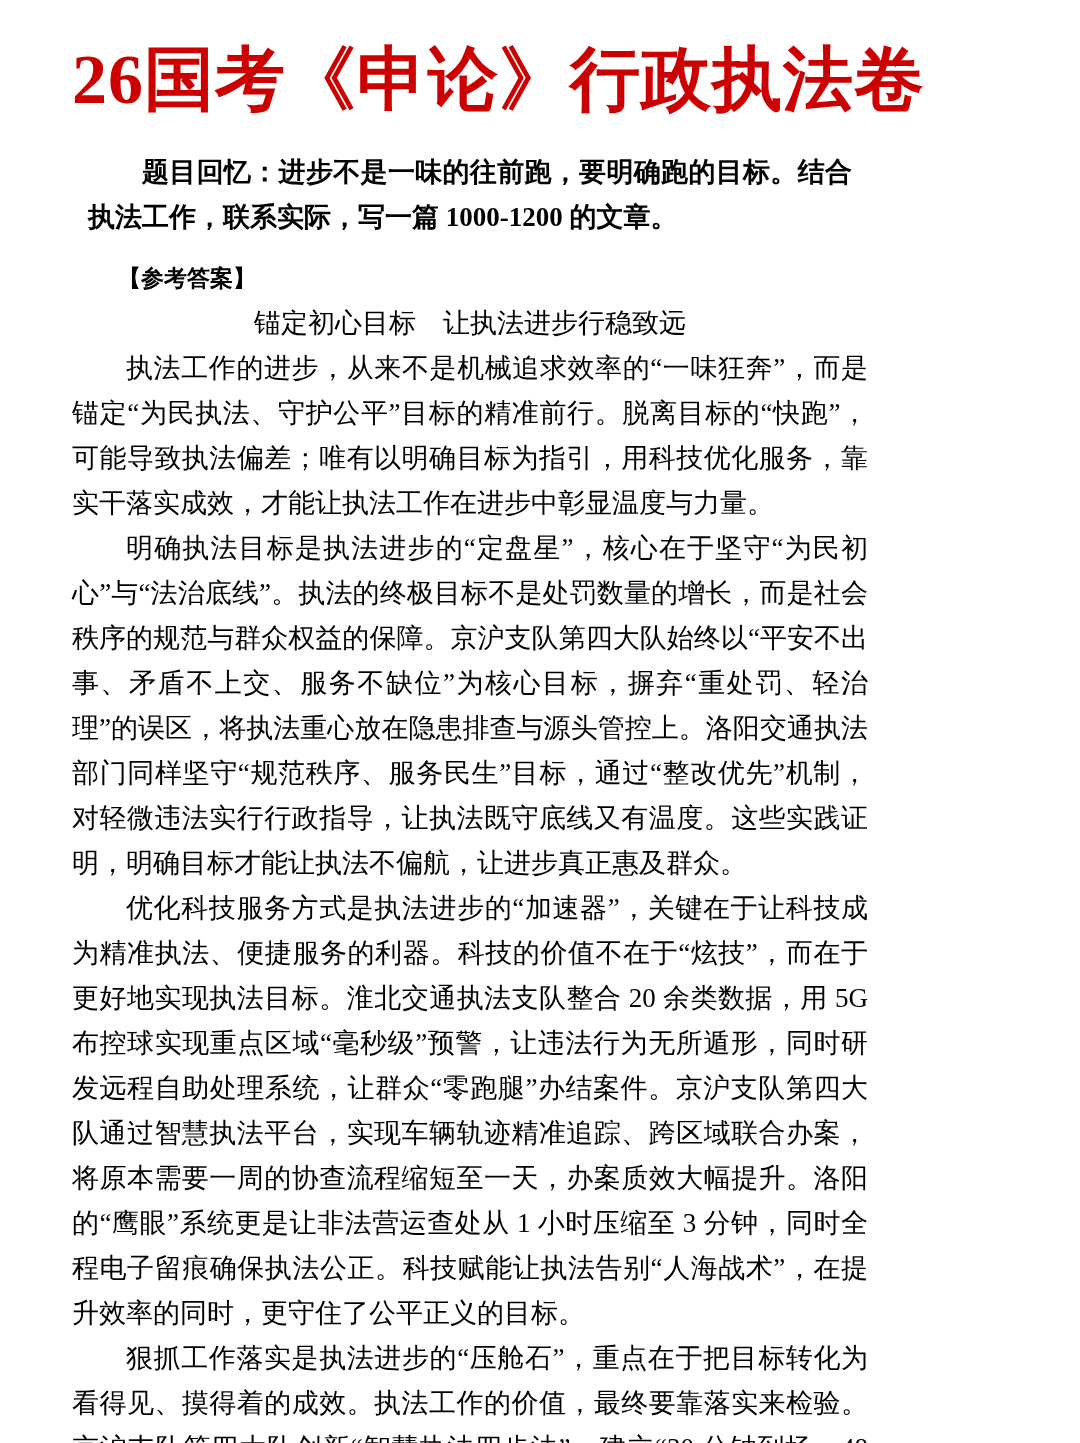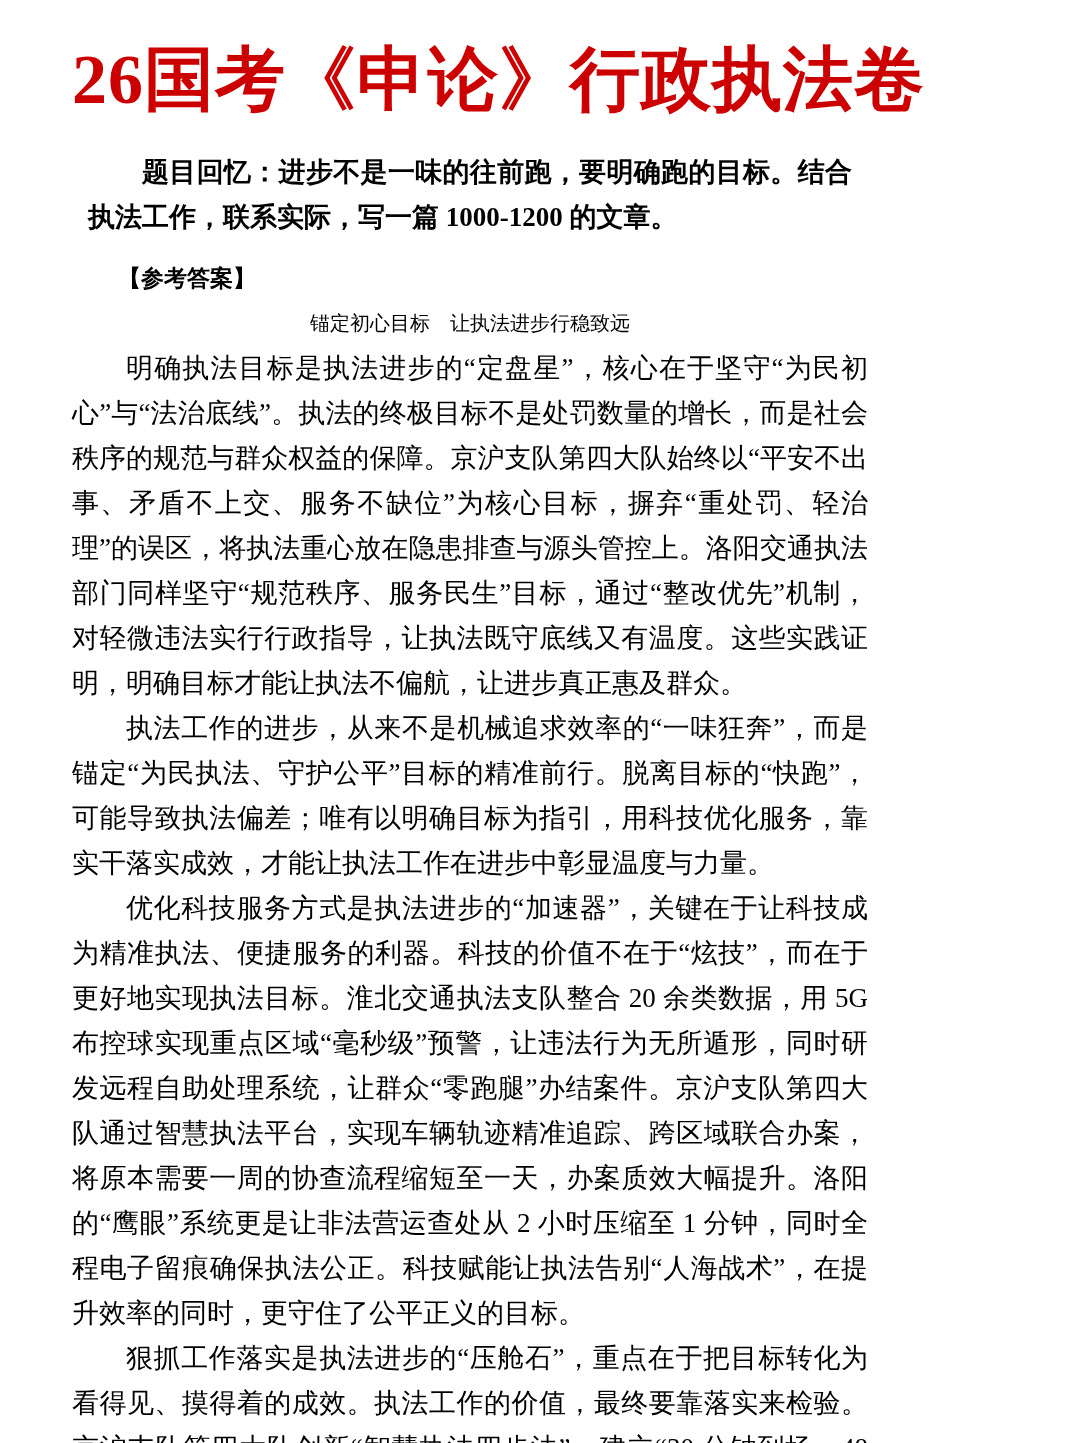--- a/index.html
+++ b/index.html
@@ -39,21 +39,21 @@
     margin: 16px;
   }
   .answer-label {
     font-size: 23px;
     font-weight: bold;
     line-height: 45px;
     text-indent: 2em;
     margin: 0;
   }
   .essay-title {
-    font-size: 20px;
+    font-size: 27px;
     line-height: 45px;
     text-align: center;
     margin: 0;
   }
   .essay-paragraph {
     font-size: 27px;
     line-height: 45px;
     text-align: justify;
     text-indent: 2em;
     margin: 0;
@@ -65,21 +65,21 @@
 <div class="doc">
 
   <h1 class="doc-title">26国考《申论》行政执法卷</h1>
 
   <p class="question-recall">题目回忆：进步不是一味的往前跑，要明确跑的目标。结合执法工作，联系实际，写一篇 1000-1200 的文章。</p>
 
   <p class="answer-label">【参考答案】</p>
 
   <p class="essay-title">锚定初心目标　让执法进步行稳致远</p>
 
+  <p class="essay-paragraph">执法工作的进步，从来不是机械追求效率的“一味狂奔”，而是锚定“为民执法、守护公平”目标的精准前行。脱离目标的“快跑”，可能导致执法偏差；唯有以明确目标为指引，用科技优化服务，靠实干落实成效，才能让执法工作在进步中彰显温度与力量。</p>
+
   <p class="essay-paragraph">明确执法目标是执法进步的“定盘星”，核心在于坚守“为民初心”与“法治底线”。执法的终极目标不是处罚数量的增长，而是社会秩序的规范与群众权益的保障。京沪支队第四大队始终以“平安不出事、矛盾不上交、服务不缺位”为核心目标，摒弃“重处罚、轻治理”的误区，将执法重心放在隐患排查与源头管控上。洛阳交通执法部门同样坚守“规范秩序、服务民生”目标，通过“整改优先”机制，对轻微违法实行行政指导，让执法既守底线又有温度。这些实践证明，明确目标才能让执法不偏航，让进步真正惠及群众。</p>
 
-  <p class="essay-paragraph">执法工作的进步，从来不是机械追求效率的“一味狂奔”，而是锚定“为民执法、守护公平”目标的精准前行。脱离目标的“快跑”，可能导致执法偏差；唯有以明确目标为指引，用科技优化服务，靠实干落实成效，才能让执法工作在进步中彰显温度与力量。</p>
-
-  <p class="essay-paragraph">优化科技服务方式是执法进步的“加速器”，关键在于让科技成为精准执法、便捷服务的利器。科技的价值不在于“炫技”，而在于更好地实现执法目标。淮北交通执法支队整合 20 余类数据，用 5G 布控球实现重点区域“毫秒级”预警，让违法行为无所遁形，同时研发远程自助处理系统，让群众“零跑腿”办结案件。京沪支队第四大队通过智慧执法平台，实现车辆轨迹精准追踪、跨区域联合办案，将原本需要一周的协查流程缩短至一天，办案质效大幅提升。洛阳的“鹰眼”系统更是让非法营运查处从 2 小时压缩至 1 分钟，同时全程电子留痕确保执法公正。科技赋能让执法告别“人海战术”，在提升效率的同时，更守住了公平正义的目标。</p>
+  <p class="essay-paragraph">优化科技服务方式是执法进步的“加速器”，关键在于让科技成为精准执法、便捷服务的利器。科技的价值不在于“炫技”，而在于更好地实现执法目标。淮北交通执法支队整合 20 余类数据，用 5G 布控球实现重点区域“毫秒级”预警，让违法行为无所遁形，同时研发远程自助处理系统，让群众“零跑腿”办结案件。京沪支队第四大队通过智慧执法平台，实现车辆轨迹精准追踪、跨区域联合办案，将原本需要一周的协查流程缩短至一天，办案质效大幅提升。洛阳的“鹰眼”系统更是让非法营运查处从 1 小时压缩至 3 分钟，同时全程电子留痕确保执法公正。科技赋能让执法告别“人海战术”，在提升效率的同时，更守住了公平正义的目标。</p>
 
   <p class="essay-paragraph">狠抓工作落实是执法进步的“压舱石”，重点在于把目标转化为看得见、摸得着的成效。执法工作的价值，最终要靠落实来检验。京沪支队第四大队创新“智慧执法四步法”，建立“30 分钟到场、48 小时整改”的快速响应机制，通过网格协管员与执法人员联动，实现隐患整改率 100%。洛阳交通执法部门推行“入企检查”App，将企业迎检时间从两天缩至两小时，大幅减轻企业负担。淮北支队则深化“综合查一次”机制，集中联合检查避免多头执法，同时通过“一企一策”精准帮扶企业。这些扎实举措，让执法目标落地生根，让群众感受到实实在在的变化。</p>
 
 </div>
 
 </body></html>

